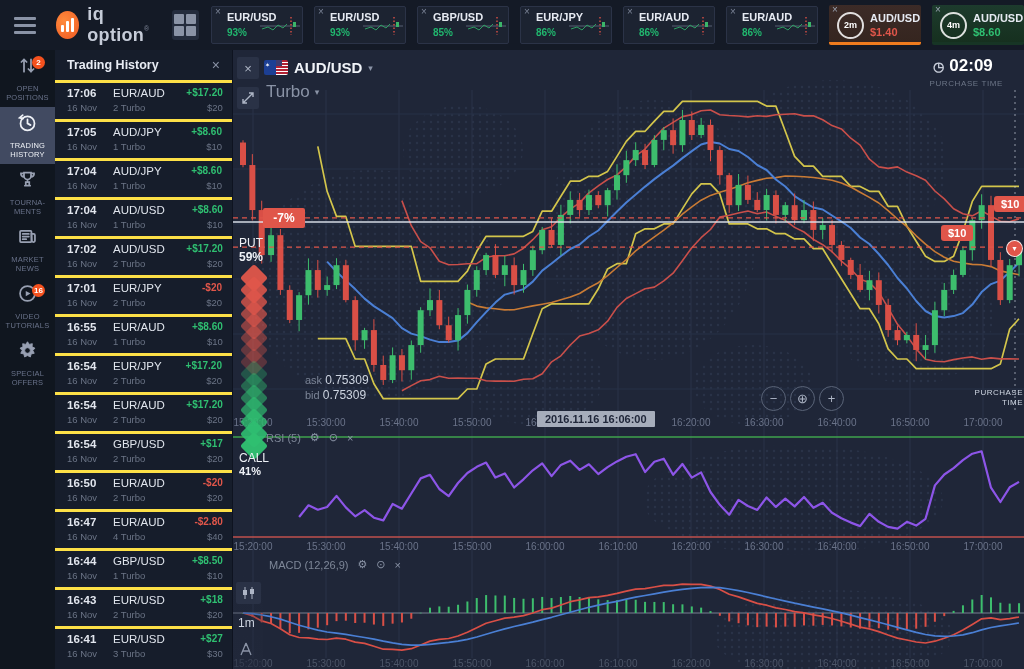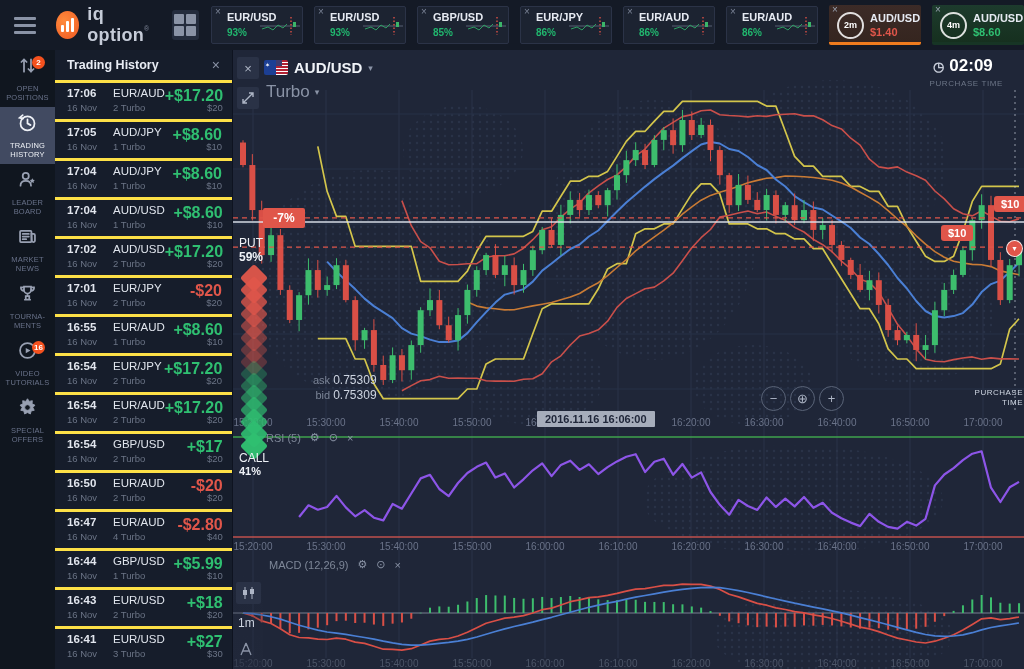--- a/index.html
+++ b/index.html
@@ -63,21 +63,21 @@
   
   #history { position:absolute; left:55px; top:50px; bottom:0; width:177px; background:#161d2b; }
   #history-header { height:30px; display:flex; align-items:center; justify-content:space-between;
                     padding:0 12px; }
   #history-title { font-size:12.5px; font-weight:bold; color:#e8ecf4; }
   #history-close { font-size:14px; color:#8a93a6; cursor:pointer; }
   .hrow { height:39px; padding:4px 10px 0 12px; border-top:3px solid #fde047;
           display:grid; grid-template-columns:46px 1fr 58px; grid-template-rows:15px 13px; cursor:pointer; }
   .hrow .t   { font-size:11.5px; font-weight:bold; color:#e2e6ee; }
   .hrow .p   { font-size:11.5px; color:#dfe4ec; }
-  .hrow .pr  { font-size:16px; font-weight:bold; text-align:right; }
+  .hrow .pr  { font-size:10px; font-weight:bold; text-align:right; }
   .hrow .d, .hrow .dt { font-size:9.5px; color:#6b7486; }
   .hrow .st  { font-size:9.5px; color:#6b7486; text-align:right; }
   .hrow .pr.up { color:#2fbf71; } .hrow .pr.down { color:#e0564a; }
 
   
   #chart { position:absolute; left:232px; top:50px; right:0; bottom:0;
            background:#1f2638; overflow:hidden; border-left:1px solid #0e1320; }
   #chart svg.main { position:absolute; left:0; top:0; }
   .ov { position:absolute; }
   .sq-btn { width:22px; height:22px; background:#2a3246; border-radius:2px; color:#aeb6c6;
@@ -100,21 +100,21 @@
                   border-radius:2px; }
   #change-badge:after { content:""; position:absolute; right:-8px; top:1px; border:9px solid transparent;
                         border-left:9px solid #e0564a; }
   .sentiment-txt { color:#eef1f6; }
   #put-label  { left:6px; top:186px; font-size:12px; }
   #put-pct    { left:6px; top:200px; font-size:12px; font-weight:bold; }
   #call-label { left:6px; top:401px; font-size:12px; }
   #call-pct   { left:6px; top:415px; font-size:11px; font-weight:bold; }
   #diamonds { left:4px; top:218px; width:34px; }
   .dia { width:20px; height:20px; margin:0 auto -8px; transform:rotate(45deg); border-radius:3px; }
-  #askbid { left:80px; top:323px; font-size:11px; color:#7b8496; text-align:right; line-height:15px; }
+  #askbid { left:72px; top:323px; font-size:11px; color:#7b8496; text-align:left; line-height:15px; }
   #askbid b { color:#cdd4e0; font-weight:normal; font-size:12px; }
   #tooltip { left:304px; top:361px; background:#a6adbb; color:#20273a; font-size:11px; font-weight:bold;
              padding:2px 8px; border-radius:1px; }
   #zoom-ctrls { left:528px; top:336px; display:flex; gap:4px; }
   .zc { width:25px; height:25px; border-radius:50%; border:1px solid #5a6478; color:#aeb6c6;
         display:flex; align-items:center; justify-content:center; font-size:13px; cursor:pointer; }
   .ind-row { display:flex; align-items:center; gap:9px; font-size:11px; color:#7e8798; }
   .ind-row .iico { font-size:11px; color:#8a93a6; cursor:pointer; }
   #rsi-row  { left:33px; top:381px; }
   #macd-row { left:36px; top:508px; }
@@ -257,38 +257,30 @@
       </div>
       <div class="side-item active">
         <span><svg width="21" height="21" viewBox="0 0 24 24" fill="none" stroke-width="2" stroke-linecap="round">
             <circle cx="12" cy="13" r="8"></circle>
             <path d="M12 8.5v4.5l3.5 2M6.5 3.5L3 6.5l4 1"></path>
           </svg></span>
         <div class="slabel">TRADING HISTORY</div>
       </div>
       <div class="side-item">
         <span><svg width="21" height="21" viewBox="0 0 24 24" fill="none" stroke-width="2" stroke-linecap="round">
-            <circle cx="10" cy="8" r="3.5"></circle>
-            <path d="M4 19c0-3.5 2.5-5.5 6-5.5s6 2 6 5.5"></path>
-            <path d="M17.5 10.5l.9 1.8 2 .3-1.4 1.4.3 2-1.8-.9-1.8.9.3-2-1.4-1.4 2-.3z" fill="#98a0b2" stroke="none"></path>
+            <path d="M8 4h8v4a4 4 0 01-8 0zM8 5H4.5A3.5 3.5 0 008 9M16 5h3.5A3.5 3.5 0 0116 9M12 12v3M9 19h6M10 15h4v4h-4z"></path>
           </svg></span>
-        <div class="slabel">LEADER BOARD</div>
+        <div class="slabel">TOURNA-​MENTS</div>
       </div>
       <div class="side-item">
         <span><svg width="21" height="21" viewBox="0 0 24 24" fill="none" stroke-width="2" stroke-linecap="round">
             <rect x="3.5" y="5.5" width="13" height="13" rx="1"></rect>
             <path d="M16.5 9h2.5a1.5 1.5 0 011.5 1.5v6a1.8 1.8 0 01-3.6 0zM6.5 9h7M6.5 12h7M6.5 15h4"></path>
           </svg></span>
         <div class="slabel">MARKET NEWS</div>
-      </div>
-      <div class="side-item">
-        <span><svg width="21" height="21" viewBox="0 0 24 24" fill="none" stroke-width="2" stroke-linecap="round">
-            <path d="M8 4h8v4a4 4 0 01-8 0zM8 5H4.5A3.5 3.5 0 008 9M16 5h3.5A3.5 3.5 0 0116 9M12 12v3M9 19h6M10 15h4v4h-4z"></path>
-          </svg></span>
-        <div class="slabel">TOURNA-​MENTS</div>
       </div>
       <div class="side-item">
         <span><svg width="21" height="21" viewBox="0 0 24 24" fill="none" stroke-width="2" stroke-linecap="round">
             <circle cx="12" cy="12" r="8.5"></circle>
             <path d="M10 9l5.5 3L10 15z" fill="#98a0b2" stroke="none"></path>
           </svg></span>
         <div class="slabel">VIDEO TUTORIALS</div>
         <span class="sbadge">16</span>
       </div>
       <div class="side-item">
@@ -398,21 +390,21 @@
           <div class="t">16:47</div>
           <div class="p">EUR/AUD</div>
           <div class="pr down">-$2.80</div>
           <div class="d">16 Nov</div>
           <div class="dt">4 Turbo</div>
           <div class="st">$40</div>
         </div>
         <div class="hrow">
           <div class="t">16:44</div>
           <div class="p">GBP/USD</div>
-          <div class="pr up">+$5.99</div>
+          <div class="pr up">+$8.50</div>
           <div class="d">16 Nov</div>
           <div class="dt">1 Turbo</div>
           <div class="st">$10</div>
         </div>
         <div class="hrow">
           <div class="t">16:43</div>
           <div class="p">EUR/USD</div>
           <div class="pr up">+$18</div>
           <div class="d">16 Nov</div>
           <div class="dt">2 Turbo</div>

